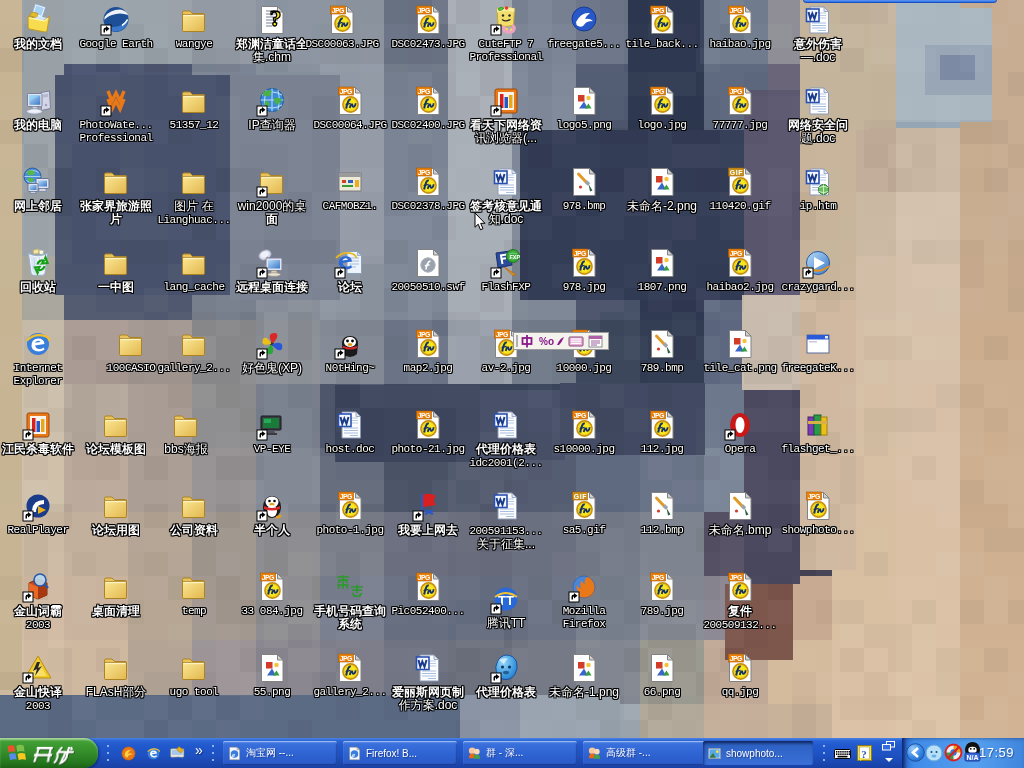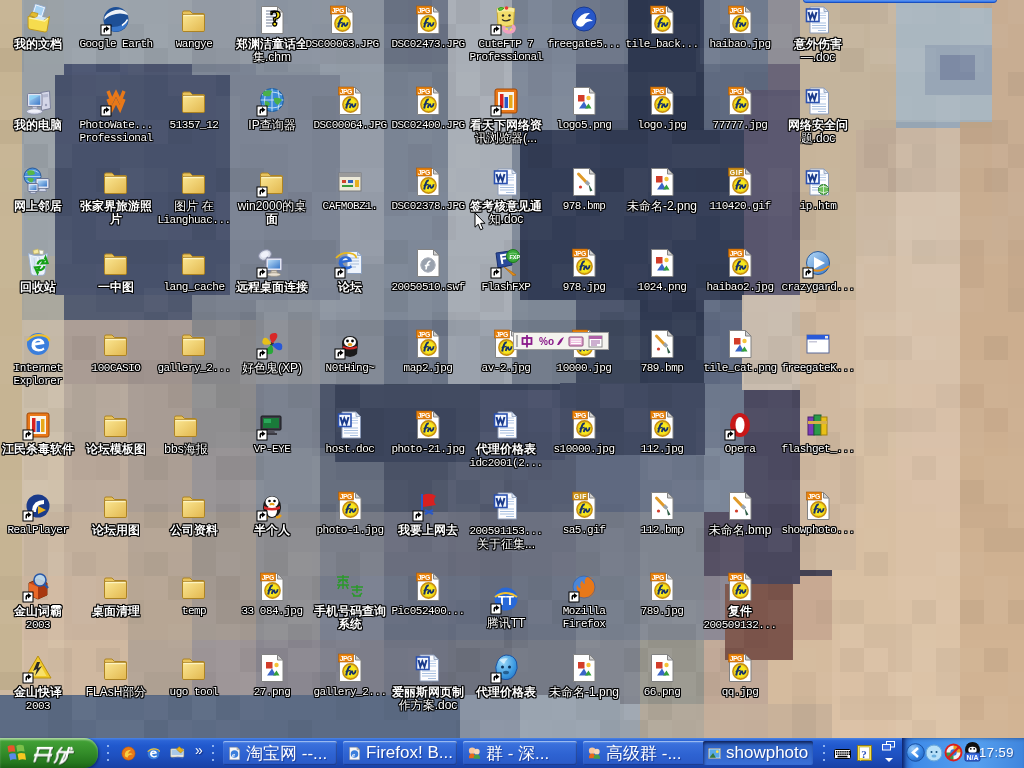--- a/index.html
+++ b/index.html
@@ -22,21 +22,21 @@
  radial-gradient(circle 1.2px at 4px 22px,#8fb2ef 99%,transparent 100%);}
 .ql{position:absolute;top:0;width:22px;height:30px;display:flex;align-items:center;justify-content:center}
 #chev{position:absolute;left:191px;top:0;color:#fff;font-size:14px;width:16px;text-align:center;line-height:24px;
  text-shadow:1px 1px 1px rgba(0,0,60,.5)}
 .task{position:absolute;top:3px;height:24px;display:flex;align-items:center;padding:0 4px;
  border-radius:2px;background:linear-gradient(#5a8fe8 0%,#3a70dc 12%,#2e63d2 55%,#2a5ac8 100%);
  box-shadow:inset 0 1px 1px rgba(255,255,255,.45), inset -1px -1px 1px rgba(0,0,30,.35);}
 .task.pressed{background:linear-gradient(#24509f 0%,#2e62c4 20%,#3a70d8 100%);
  box-shadow:inset 1px 2px 3px rgba(0,0,40,.55);}
 .ti{margin-right:4px;display:flex}
-.tt{color:#fff;font-size:17px;white-space:nowrap;overflow:hidden;text-shadow:1px 1px 1px rgba(0,0,60,.4)}
+.tt{color:#fff;font-size:10px;white-space:nowrap;overflow:hidden;text-shadow:1px 1px 1px rgba(0,0,60,.4)}
 #tray{position:absolute;left:902px;top:0;width:122px;height:46px;
  background:linear-gradient(90deg,#1941a5 0,#2f6fd3 4px,#3f8be8 12px,#56a0ef 60%,#3f85dd 100%);
  box-shadow:inset 3px 0 4px rgba(0,0,40,.45);}
 #clock{position:absolute;left:77px;top:0;color:#fff;font-size:13px;line-height:29px;letter-spacing:0.5px;
  text-shadow:1px 1px 1px rgba(0,0,60,.4)}
 </style></head><body>
 
 <svg width="0" height="0">
     <defs>
       <linearGradient id="gf" x1="0" y1="0" x2="1" y2="1">
@@ -1510,21 +1510,21 @@
     <div class="lb lm">978.jpg</div>
   </div><div class="ic" style="left:623px;top:247px">
     <svg width="32" height="32" viewBox="0 0 32 32">
       <path d="M5.5 2.5 H21.5 L27 8 V29.5 H5.5 Z" fill="#fff" stroke="#828282" stroke-width="1"></path>
       <path d="M21.5 2.5 L21.5 8 H27 Z" fill="#d0d0d0" stroke="#828282" stroke-width="1"></path>
       <rect x="10" y="10" width="6.5" height="6.5" fill="#d23d2a"></rect>
       <path d="M11 23.5 L16 16.5 L20 23.5 Z" fill="#3a66c8"></path>
       <path d="M17 23.5 L20.5 18.5 L23.5 23.5 Z" fill="#35a03c"></path>
       <circle cx="20.5" cy="13" r="2.2" fill="#f4c33a"></circle>
     </svg>
-    <div class="lb lm">1024.png</div>
+    <div class="lb lm">1807.png</div>
   </div><div class="ic" style="left:701px;top:247px">
     <svg width="32" height="32" viewBox="0 0 32 32">
       <path d="M5.5 2.5 H21.5 L27 8 V29.5 H5.5 Z" fill="#fff" stroke="#828282" stroke-width="1"></path>
       <path d="M21.5 2.5 L21.5 8 H27 Z" fill="#d0d0d0" stroke="#828282" stroke-width="1"></path>
       <rect x="4.5" y="2" width="15" height="8" fill="#e8820c" stroke="#a85a08" stroke-width="0.6"></rect>
       <text x="5.8" y="8.6" font-size="6.8" font-weight="bold" fill="#fff" font-family="Liberation Sans" textLength="12.5">JPG</text>
       <circle cx="16.5" cy="19.5" r="7.6" fill="#f8e81c" stroke="#c89010" stroke-width="1.6"></circle>
       <circle cx="16.5" cy="19.5" r="6.2" fill="none" stroke="#e8c820" stroke-width="0.8"></circle>
       <g stroke="#14306a" fill="none">
         <path d="M12.2 23.5 Q13.8 13.8 16.8 14.6" stroke-width="2"></path>
@@ -1543,21 +1543,21 @@
     </svg>
     <div class="lb lm">crazygard...</div>
   </div><div class="ic" style="left:-1px;top:328px">
     <svg width="32" height="32" viewBox="0 0 32 32">
       <circle cx="16" cy="16" r="11" fill="#3a7edc"></circle>
       <path d="M9.5 18.5 Q9 11 16 10.5 Q22 10.5 22.5 16 L13 17.5 Q14 21 17.5 21 Q20 21 21.5 19.5 L22.5 21.5 Q20 23.5 16.5 23.5 Q10.5 23 9.5 18.5 Z" fill="#fff"></path>
       <path d="M13 14.8 L18.5 14 Q17.5 12.5 15.8 12.7 Q13.8 13 13 14.8 Z" fill="#3a7edc"></path>
       <path d="M5 12.5 Q13 4.5 24 8.5 Q28 10.5 27 13" stroke="#f0c030" stroke-width="2.2" fill="none"></path>
     </svg>
     <div class="lb lm">Internet<br>Explorer</div>
-  </div><div class="ic" style="left:77px;top:328px">
+  </div><div class="ic" style="left:92px;top:328px">
     <svg width="32" height="32" viewBox="0 0 32 32">
       <path d="M4.5 10.5 L4.5 8.5 Q4.5 7 6 7 L12 7 L14.5 9.5 L25.5 9.5 Q26.5 9.5 26.5 10.7 L26.5 13 Z" fill="#e8c35c" stroke="#ac8324" stroke-width="1"></path>
       <path d="M4.5 26.5 L4.5 10.5 L26.5 10.5 L26.5 26.5 Q26.5 27.5 25 27.5 L6 27.5 Q4.5 27.5 4.5 26.5 Z" fill="url(#gf)" stroke="#ac8324" stroke-width="1"></path>
       <path d="M5.5 11.5 L25.5 11.5" stroke="#fdf3c0" stroke-width="1.4" fill="none"></path>
     </svg>
     <div class="lb lm">100CASIO</div>
   </div><div class="ic" style="left:155px;top:328px">
     <svg width="32" height="32" viewBox="0 0 32 32">
       <path d="M4.5 10.5 L4.5 8.5 Q4.5 7 6 7 L12 7 L14.5 9.5 L25.5 9.5 Q26.5 9.5 26.5 10.7 L26.5 13 Z" fill="#e8c35c" stroke="#ac8324" stroke-width="1"></path>
       <path d="M4.5 26.5 L4.5 10.5 L26.5 10.5 L26.5 26.5 Q26.5 27.5 25 27.5 L6 27.5 Q4.5 27.5 4.5 26.5 Z" fill="url(#gf)" stroke="#ac8324" stroke-width="1"></path>
@@ -2036,21 +2036,21 @@
     <div class="lb lm">ugo tool</div>
   </div><div class="ic" style="left:233px;top:652px">
     <svg width="32" height="32" viewBox="0 0 32 32">
       <path d="M5.5 2.5 H21.5 L27 8 V29.5 H5.5 Z" fill="#fff" stroke="#828282" stroke-width="1"></path>
       <path d="M21.5 2.5 L21.5 8 H27 Z" fill="#d0d0d0" stroke="#828282" stroke-width="1"></path>
       <rect x="10" y="10" width="6.5" height="6.5" fill="#d23d2a"></rect>
       <path d="M11 23.5 L16 16.5 L20 23.5 Z" fill="#3a66c8"></path>
       <path d="M17 23.5 L20.5 18.5 L23.5 23.5 Z" fill="#35a03c"></path>
       <circle cx="20.5" cy="13" r="2.2" fill="#f4c33a"></circle>
     </svg>
-    <div class="lb lm">27.png</div>
+    <div class="lb lm">55.png</div>
   </div><div class="ic" style="left:311px;top:652px">
     <svg width="32" height="32" viewBox="0 0 32 32">
       <path d="M5.5 2.5 H21.5 L27 8 V29.5 H5.5 Z" fill="#fff" stroke="#828282" stroke-width="1"></path>
       <path d="M21.5 2.5 L21.5 8 H27 Z" fill="#d0d0d0" stroke="#828282" stroke-width="1"></path>
       <rect x="4.5" y="2" width="15" height="8" fill="#e8820c" stroke="#a85a08" stroke-width="0.6"></rect>
       <text x="5.8" y="8.6" font-size="6.8" font-weight="bold" fill="#fff" font-family="Liberation Sans" textLength="12.5">JPG</text>
       <circle cx="16.5" cy="19.5" r="7.6" fill="#f8e81c" stroke="#c89010" stroke-width="1.6"></circle>
       <circle cx="16.5" cy="19.5" r="6.2" fill="none" stroke="#e8c820" stroke-width="0.8"></circle>
       <g stroke="#14306a" fill="none">
         <path d="M12.2 23.5 Q13.8 13.8 16.8 14.6" stroke-width="2"></path>

